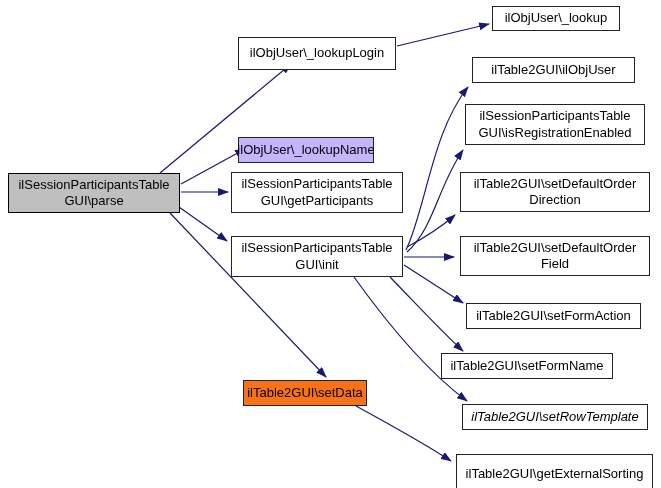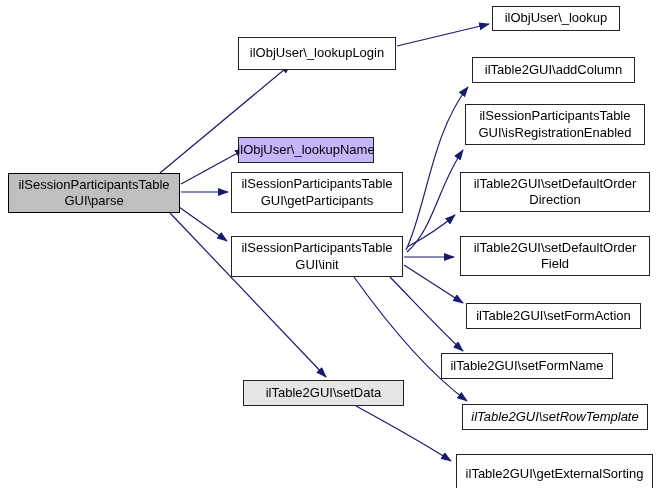--- a/index.html
+++ b/index.html
@@ -54,23 +54,23 @@
   </svg>
   <div id="nodes">
       <div class="node highlight" style="left: 8px; top: 173px; width: 172px; height: 40px; background: rgb(191, 191, 191);">ilSessionParticipantsTable
 GUI\parse</div>
       <div class="node" style="left: 238px; top: 37px; width: 158px; height: 33px; background: rgb(255, 255, 255);">ilObjUser\_lookupLogin</div>
       <div class="node" style="left: 238px; top: 137px; width: 136px; height: 26px; background: #c4b5fd;">ilObjUser\_lookupName</div>
       <div class="node" style="left: 231px; top: 172px; width: 172px; height: 41px; background: rgb(255, 255, 255);">ilSessionParticipantsTable
 GUI\getParticipants</div>
       <div class="node" style="left: 231px; top: 236px; width: 172px; height: 41px; background: rgb(255, 255, 255);">ilSessionParticipantsTable
 GUI\init</div>
-      <div class="node" style="left: 243px; top: 380px; width: 161px; height: 26px; background: #e5e5e5;">ilTable2GUI\setData</div>
+      <div class="node" style="left: 243px; top: 380px; width: 124px; height: 26px; background: #f97316;">ilTable2GUI\setData</div>
       <div class="node" style="left: 492px; top: 6px; width: 128px; height: 25px; background: rgb(255, 255, 255); text-align: right;">ilObjUser\_lookup</div>
-      <div class="node" style="left: 472px; top: 57px; width: 163px; height: 26px; background: rgb(255, 255, 255);">ilTable2GUI\addColumn</div>
+      <div class="node" style="left: 472px; top: 57px; width: 163px; height: 26px; background: rgb(255, 255, 255);">ilTable2GUI\ilObjUser</div>
       <div class="node" style="left: 465px; top: 104px; width: 180px; height: 41px; background: rgb(255, 255, 255);">ilSessionParticipantsTable
 GUI\isRegistrationEnabled</div>
       <div class="node" style="left: 460px; top: 172px; width: 190px; height: 40px; background: rgb(255, 255, 255);">ilTable2GUI\setDefaultOrder
 Direction</div>
       <div class="node" style="left: 460px; top: 236px; width: 190px; height: 40px; background: rgb(255, 255, 255);">ilTable2GUI\setDefaultOrder
 Field</div>
       <div class="node" style="left: 466px; top: 303px; width: 175px; height: 26px; background: rgb(255, 255, 255);">ilTable2GUI\setFormAction</div>
       <div class="node" style="left: 441px; top: 353px; width: 172px; height: 26px; background: rgb(255, 255, 255);">ilTable2GUI\setFormName</div>
       <div class="node" style="left: 462px; top: 404px; width: 186px; height: 26px; background: rgb(255, 255, 255); font-style: italic;">ilTable2GUI\setRowTemplate</div>
       <div class="node" style="left: 456px; top: 454px; width: 197px; height: 40px; background: rgb(255, 255, 255);">ilTable2GUI\getExternalSorting</div>

